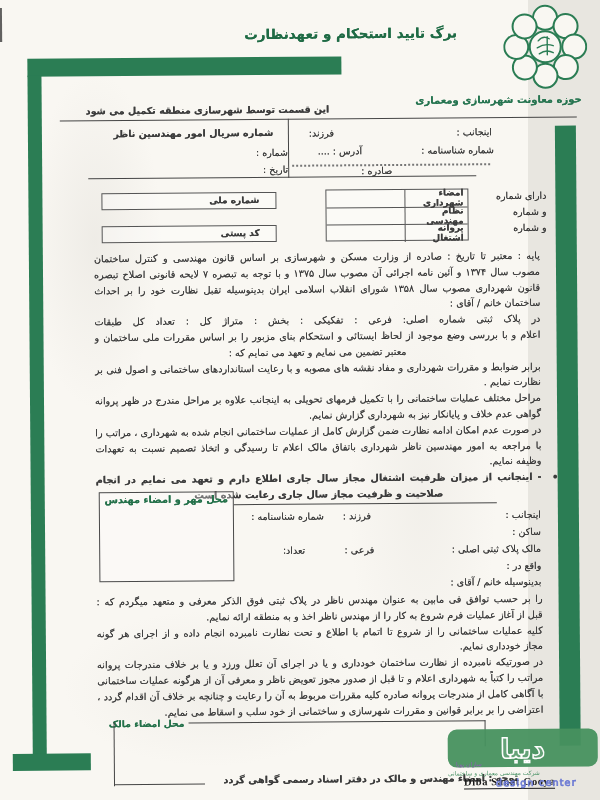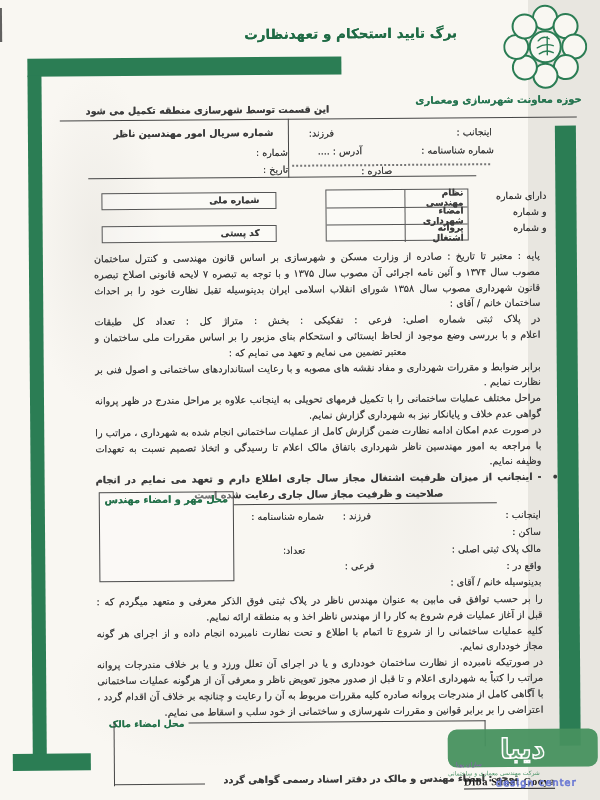--- a/index.html
+++ b/index.html
@@ -105,24 +105,24 @@
     <div class="abs lbl rtl" style="left:352px;top:146px;width:42px;margin-top:20px;">صادره :</div>
     <div class="abs lbl rtl" style="left:288px;top:146px;width:52px;margin-left:24px;">آدرس : ....</div>
     <div class="abs dotfill" style="left:294px;top:163px;width:198px;height:2px;"></div>
 
     <div class="abs lbl rtl" style="left:494px;top:192px;width:54px;">دارای شماره</div>
     <div class="abs lbl rtl" style="left:500px;top:208px;width:48px;">و شماره</div>
     <div class="abs lbl rtl" style="left:500px;top:224px;width:48px;">و شماره</div>
 
     <div class="abs box" style="left:327px;top:190px;width:143px;height:52px;">
       <div class="stamp-row">
-        <div class="stamp-lbl">نظام مهندسی</div>
+        <div class="stamp-lbl">امضاء شهرداری</div>
       </div>
       <div class="stamp-row">
-        <div class="stamp-lbl">امضاء شهرداری</div>
+        <div class="stamp-lbl">نظام مهندسی</div>
       </div>
       <div class="stamp-row">
         <div class="stamp-lbl">پروانه اشتغال</div>
       </div>
     </div>
 
     <div class="abs box" style="left:103px;top:192px;width:175px;height:17px;">
       <div class="fieldbox-lbl">شماره ملی</div>
     </div>
     <div class="abs box" style="left:103px;top:225px;width:175px;height:17px;">
@@ -152,21 +152,21 @@
     <div class="abs" style="left:98px;top:491px;width:135px;height:90px;border:1.5px solid #4a4a4a;box-sizing:border-box;background:rgba(255,255,255,.3);">
       <div class="sigttl rtl" style="text-align:center;margin-top:1px;">محل مهر و امضاء مهندس</div>
     </div>
     <div class="abs rule" style="left:233px;top:504px;width:263px;height:1.3px;"></div>
 
     <div class="abs lbl rtl" style="left:490px;top:511px;width:50px;">اینجانب :</div>
     <div class="abs lbl rtl" style="left:330px;top:511px;width:40px;">فرزند :</div>
     <div class="abs lbl rtl" style="left:248px;top:511px;width:75px;">شماره شناسنامه :</div>
     <div class="abs lbl rtl" style="left:502px;top:528px;width:38px;">ساکن :</div>
     <div class="abs lbl rtl" style="left:448px;top:545px;width:92px;">مالک پلاک ثبتی اصلی :</div>
-    <div class="abs lbl rtl" style="left:338px;top:561px;width:35px;">فرعی :</div>
+    <div class="abs lbl rtl" style="left:338px;top:545px;width:35px;">فرعی :</div>
     <div class="abs lbl rtl" style="left:262px;top:545px;width:42px;">تعداد:</div>
     <div class="abs lbl rtl" style="left:495px;top:562px;width:45px;">واقع در :</div>
     <div class="abs lbl rtl" style="left:440px;top:578px;width:100px;">بدینوسیله خانم / آقای :</div>
 
     <div class="abs" style="left:95px;top:593px;width:446px;">
       <div class="bodyline just">را بر حسب توافق فی مابین به عنوان مهندس ناظر در پلاک ثبتی فوق الذکر معرفی و متعهد میگردم که :</div>
       <div class="bodyline">قبل از آغاز عملیات فرم شروع به کار را از مهندس ناظر اخذ و به منطقه ارائه نمایم.</div>
       <div class="bodyline just">کلیه عملیات ساختمانی را از شروع تا اتمام با اطلاع و تحت نظارت نامبرده انجام داده و از اجرای هر گونه عملیات ساختمانی غیر</div>
       <div class="bodyline">مجاز خودداری نمایم.</div>
       <div class="bodyline just">در صورتیکه نامبرده از نظارت ساختمان خودداری و یا در اجرای آن تعلل ورزد و یا بر خلاف مندرجات پروانه صادره اقدام نماید</div>

